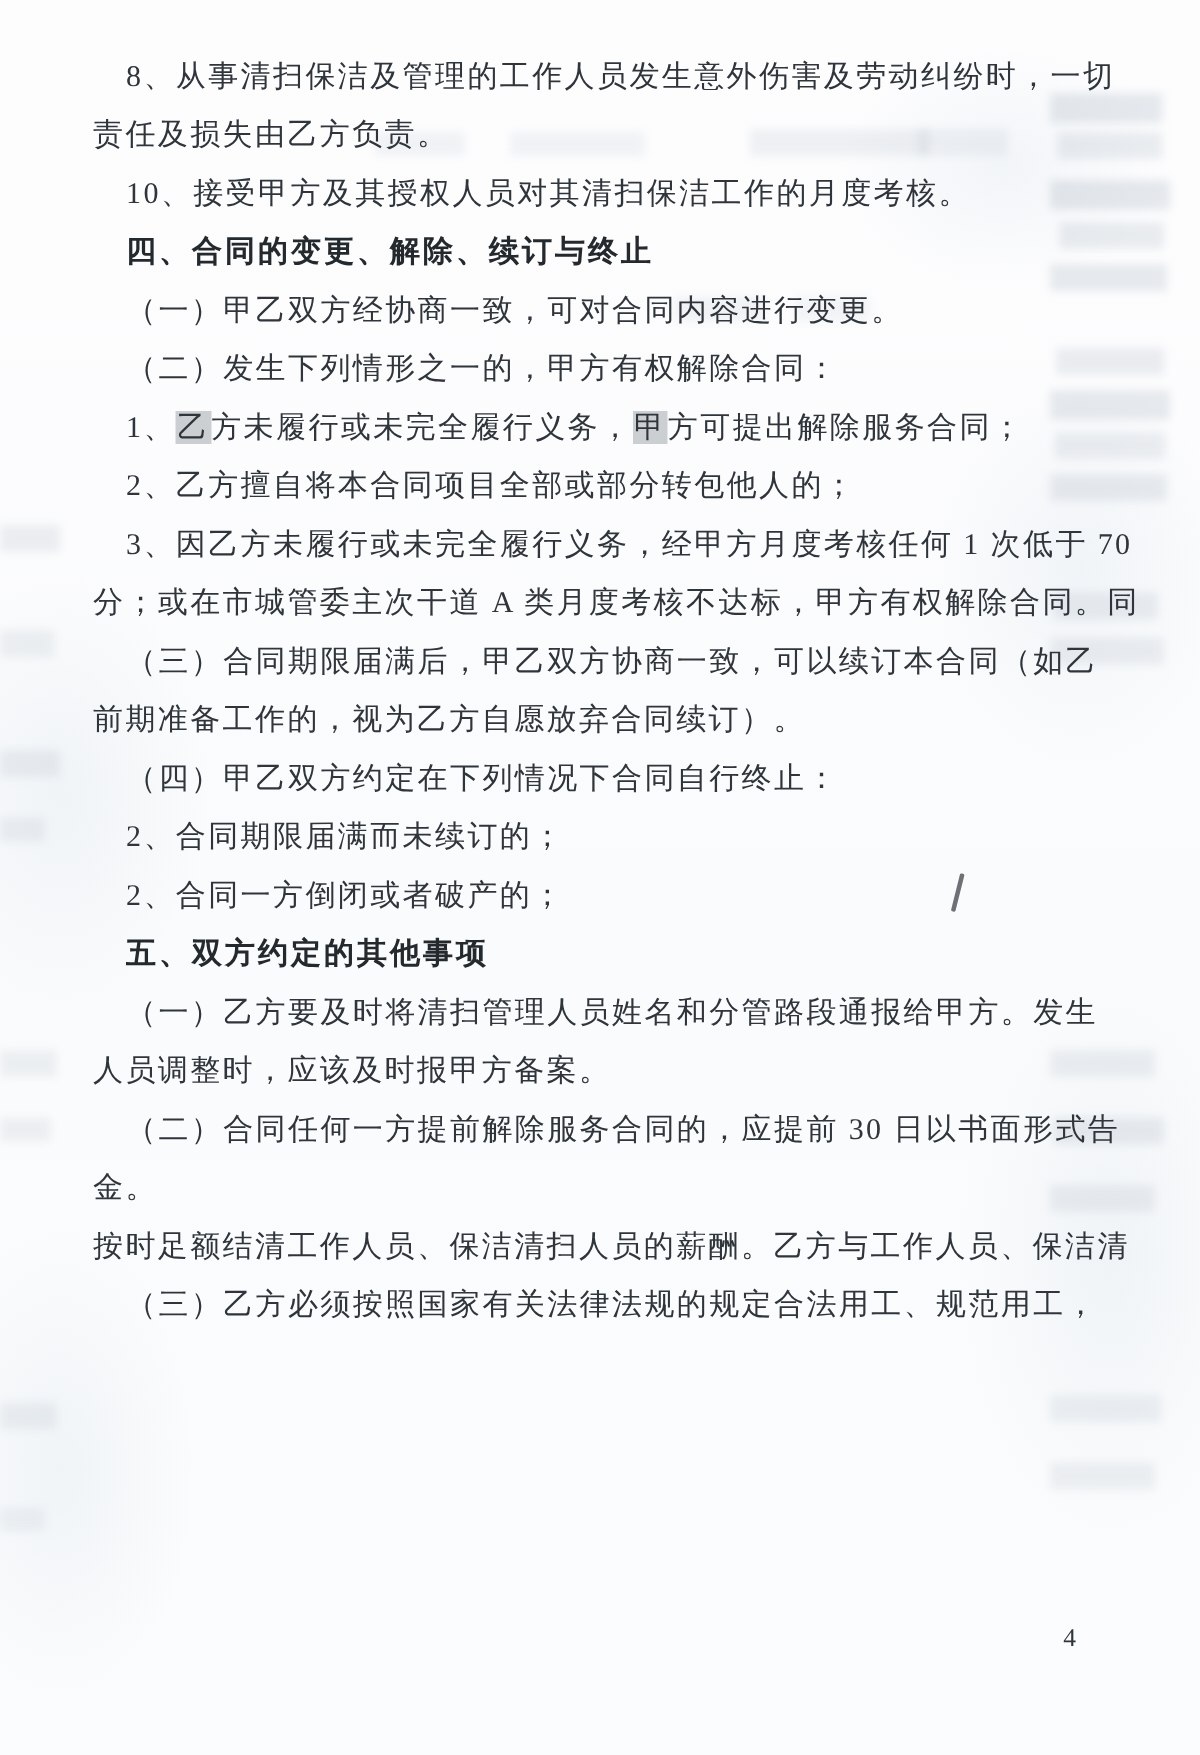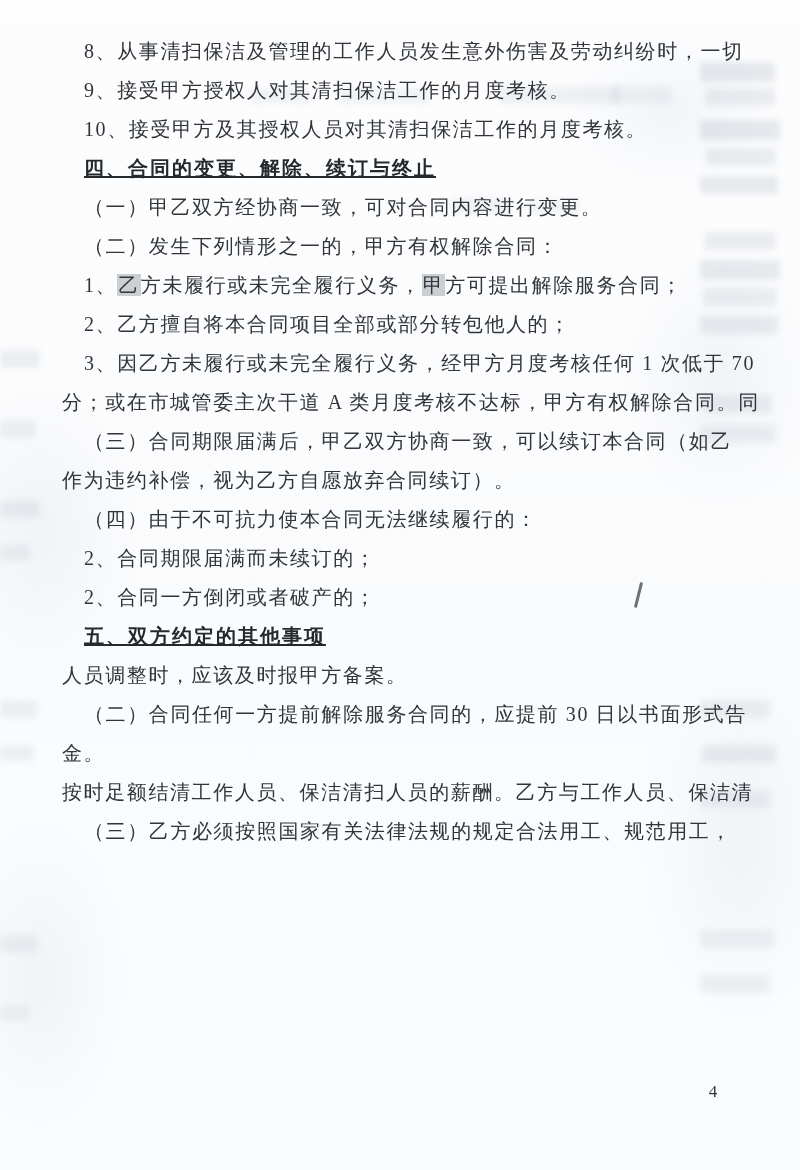--- a/index.html
+++ b/index.html
@@ -22,21 +22,21 @@
     position:absolute;background:#7e8ea0;filter:blur(3px);border-radius:2px;pointer-events:none;
   }
   .textblock{
     position:absolute;left:62px;top:32px;width:676px;
     color:#2f353b;font-size:20px;
   }
   .line{
     height:39px;line-height:39px;white-space:nowrap;letter-spacing:1.6px;
   }
   .line.indent{padding-left:22px;}
-  .line.heading{font-weight:bold;color:#24292e;letter-spacing:2px;text-decoration:underline;}
+  .line.heading{font-weight:bold;color:#24292e;letter-spacing:2px;}
   .hl{background:#cbcfd2;padding:0 1px;}
   .pagenum{
     position:absolute;left:700px;top:1082px;width:26px;text-align:center;
     font-size:17px;color:#2f353b;
   }
   .penmark{
     position:absolute;left:637px;top:582px;width:2.5px;height:26px;
     background:#4a4f54;transform:rotate(14deg);border-radius:1px;opacity:.8;
   }
 </style>
@@ -81,35 +81,36 @@
   <div class="artifact" style="left:340px;top:88px;width:90px;height:16px;opacity:.09;"></div>
   <div class="artifact" style="left:500px;top:86px;width:120px;height:18px;opacity:.11;"></div>
   <div class="artifact" style="left:612px;top:86px;width:60px;height:18px;opacity:.09;"></div>
   <div class="artifact" style="left:450px;top:198px;width:60px;height:16px;opacity:.09;"></div>
   <div class="artifact" style="left:530px;top:198px;width:50px;height:16px;opacity:.08;"></div>
 
   <div class="penmark"></div>
 
   <div class="textblock">
       <div class="line indent">8、从事清扫保洁及管理的工作人员发生意外伤害及劳动纠纷时，一切</div>
-      <div class="line indent">9、接受甲方授权人对其清扫保洁工作的月度考核。</div>
+      <div class="line">责任及损失由乙方负责。</div>
       <div class="line indent">10、接受甲方及其授权人员对其清扫保洁工作的月度考核。</div>
       <div class="line indent heading">四、合同的变更、解除、续订与终止</div>
       <div class="line indent">（一）甲乙双方经协商一致，可对合同内容进行变更。</div>
       <div class="line indent">（二）发生下列情形之一的，甲方有权解除合同：</div>
       <div class="line indent"><span>1、</span><span class="hl">乙</span><span>方未履行或未完全履行义务，</span><span class="hl">甲</span><span>方可提出解除服务合同；</span></div>
       <div class="line indent">2、乙方擅自将本合同项目全部或部分转包他人的；</div>
       <div class="line indent">3、因乙方未履行或未完全履行义务，经甲方月度考核任何 1 次低于 70</div>
       <div class="line">分；或在市城管委主次干道 A 类月度考核不达标，甲方有权解除合同。同</div>
       <div class="line indent">（三）合同期限届满后，甲乙双方协商一致，可以续订本合同（如乙</div>
-      <div class="line">作为违约补偿，视为乙方自愿放弃合同续订）。</div>
-      <div class="line indent">（四）由于不可抗力使本合同无法继续履行的：</div>
+      <div class="line">前期准备工作的，视为乙方自愿放弃合同续订）。</div>
+      <div class="line indent">（四）甲乙双方约定在下列情况下合同自行终止：</div>
       <div class="line indent">2、合同期限届满而未续订的；</div>
       <div class="line indent">2、合同一方倒闭或者破产的；</div>
       <div class="line indent heading">五、双方约定的其他事项</div>
+      <div class="line indent">（一）乙方要及时将清扫管理人员姓名和分管路段通报给甲方。发生</div>
       <div class="line">人员调整时，应该及时报甲方备案。</div>
       <div class="line indent">（二）合同任何一方提前解除服务合同的，应提前 30 日以书面形式告</div>
       <div class="line">金。</div>
       <div class="line">按时足额结清工作人员、保洁清扫人员的薪酬。乙方与工作人员、保洁清</div>
       <div class="line indent">（三）乙方必须按照国家有关法律法规的规定合法用工、规范用工，</div>
     </div>
 
   <div class="pagenum">4</div>
 </div>
 

